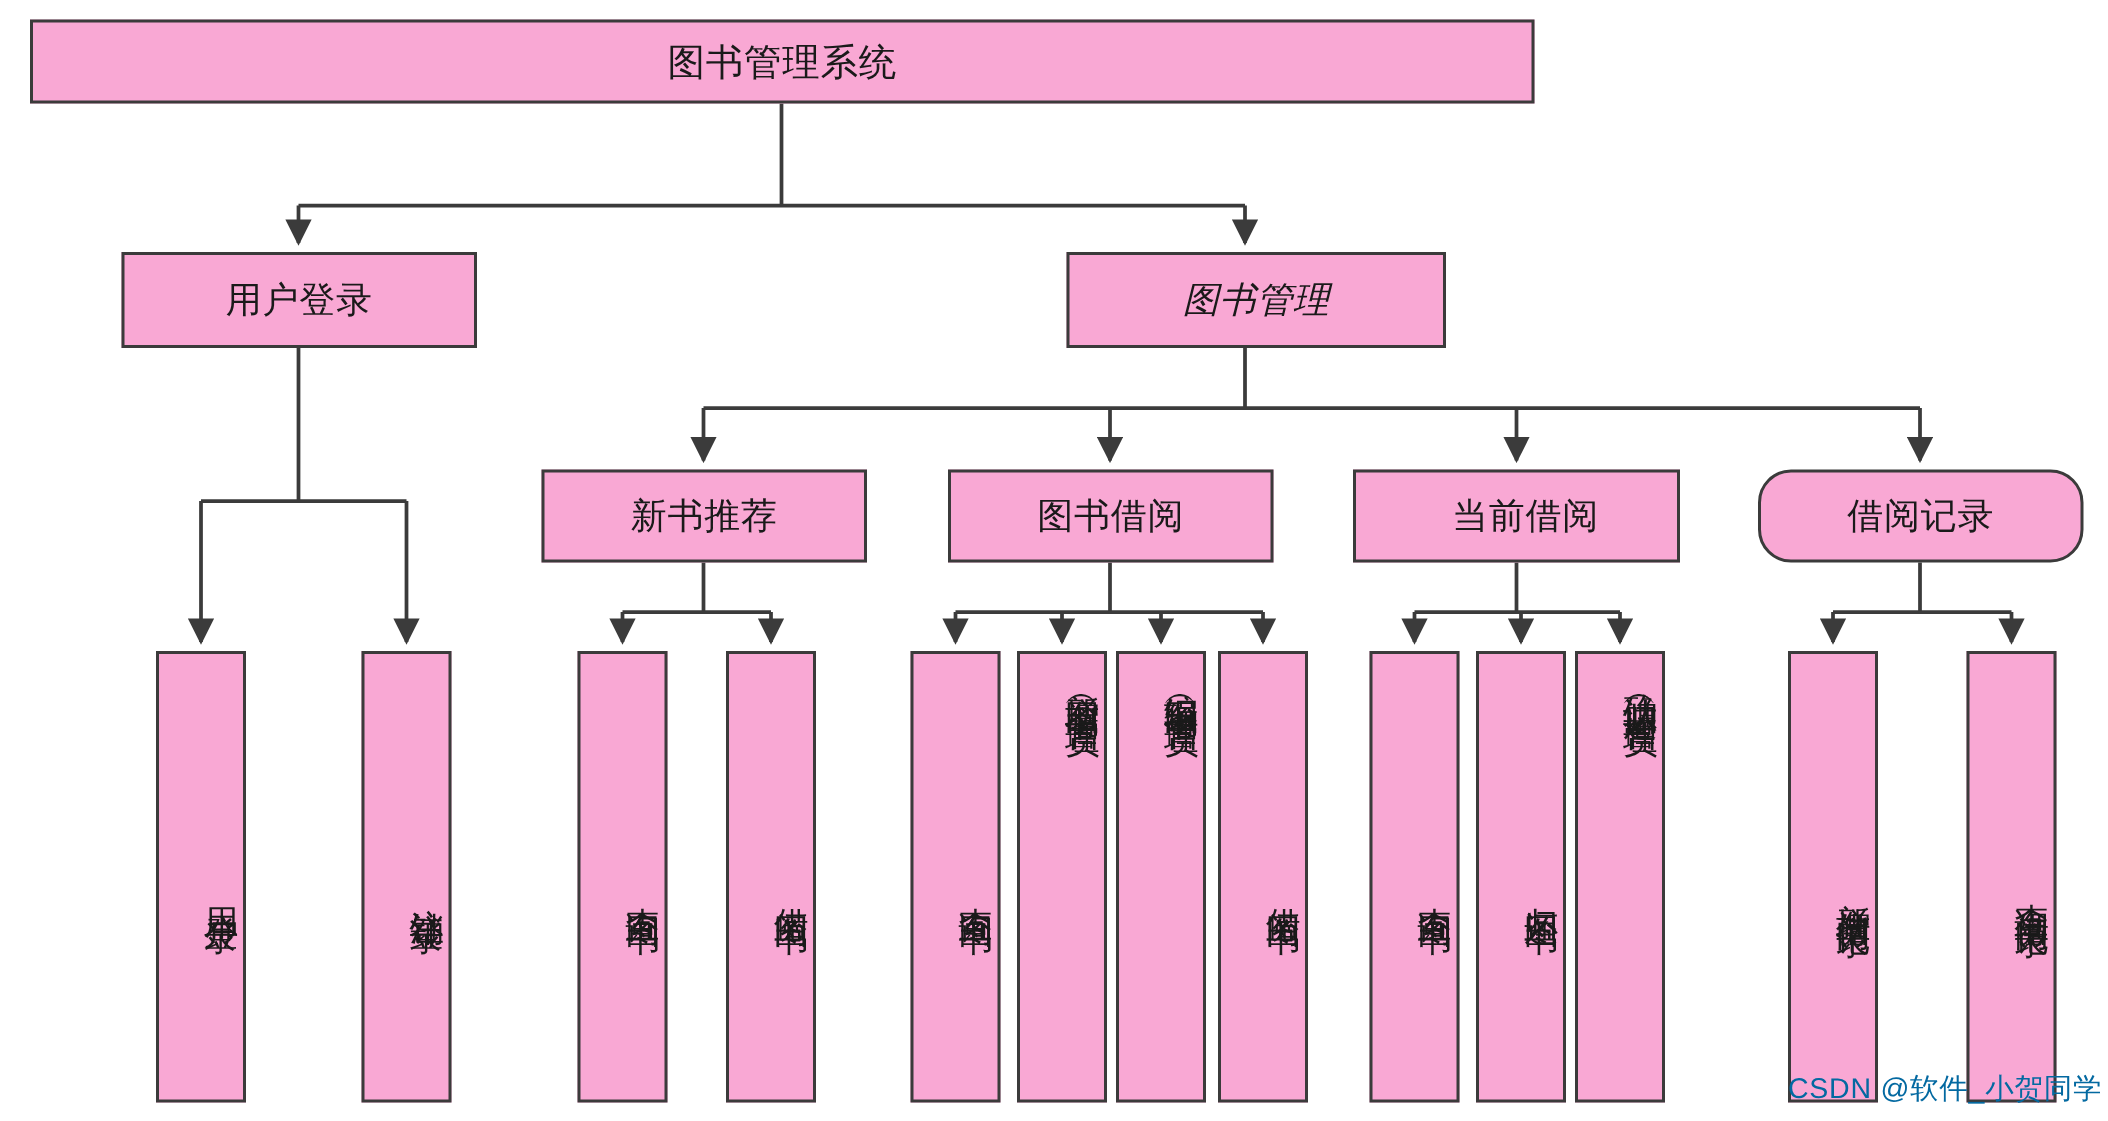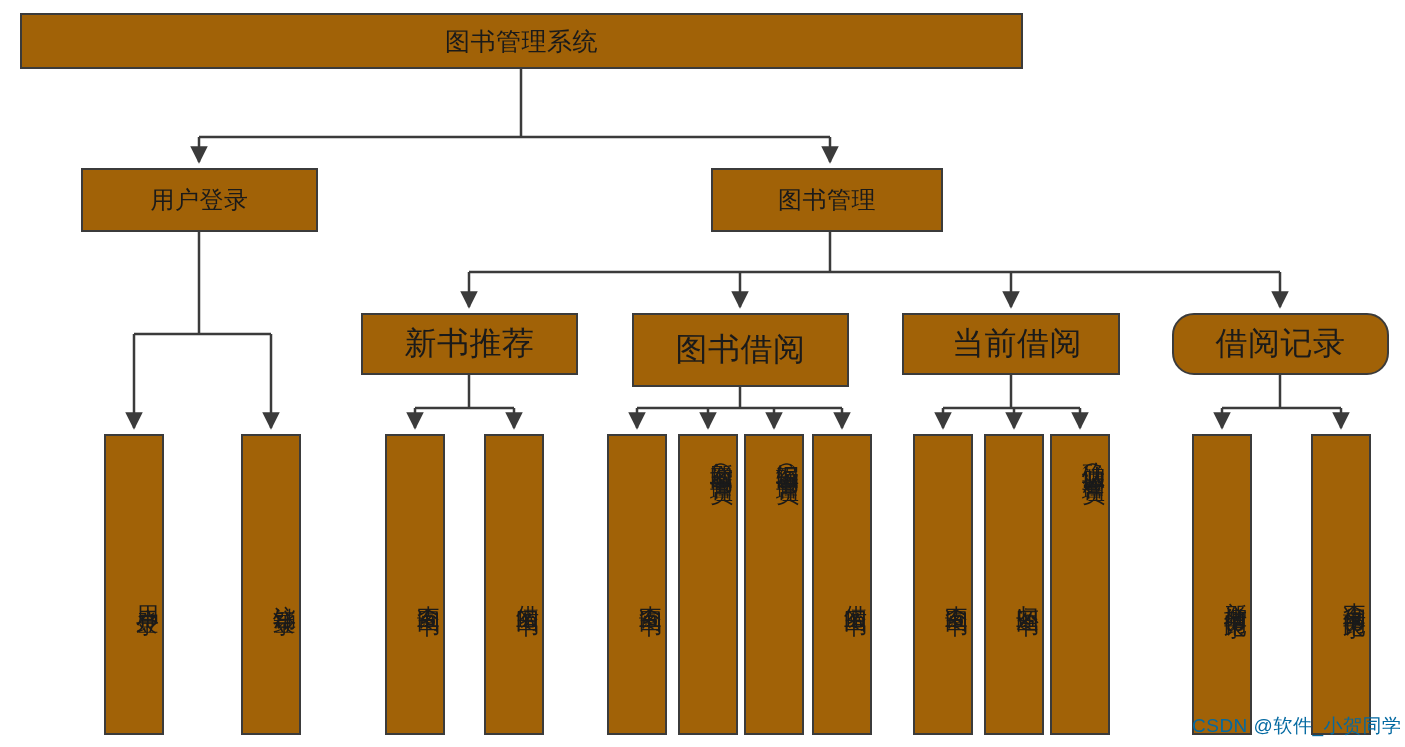--- a/index.html
+++ b/index.html
@@ -14,30 +14,30 @@
     position: relative;
     width: 1405px;
     height: 747px;
     background: #ffffff;
     overflow: hidden;
   }
   .node {
     position: absolute;
     box-sizing: border-box;
     border: 2.5px solid #3b3b3b;
-    background: #a16207;
+    background: #f9a8d4;
     display: flex;
     align-items: center;
     justify-content: center;
     color: #1a1a1a;
     letter-spacing: 0.5px;
   }
   .node.root   { font-size: 25px; }
   .node.lvl2   { font-size: 24px; }
-  .node.lvl3   { font-size: 32px; font-family: Liberation Serif, serif; }
+  .node.lvl3   { font-size: 24px; font-family: Liberation Serif, serif; }
   .node.leaf {
     font-size: 23px;
     writing-mode: vertical-rl;
     text-orientation: upright;
     align-items: flex-start;
     justify-content: center;
     padding-top: 16px;
     line-height: 1.28;
     letter-spacing: 3px;
   }
@@ -112,24 +112,24 @@
       <path d="M 1280 375 L 1280 408"></path>
       <path d="M 1222 408 L 1341 408"></path>
       <path d="M 1222 408 L 1222 428" marker-end="url(#arrow)"></path>
       <path d="M 1341 408 L 1341 428" marker-end="url(#arrow)"></path>
     </g>
   </svg>
 
   <div class="node root" style="left: 20px; top: 13px; width: 1003px; height: 56px;">图书管理系统</div>
 
   <div class="node lvl2" style="left: 81px; top: 168px; width: 237px; height: 64px;">用户登录</div>
-  <div class="node lvl2" style="left: 711px; top: 168px; width: 232px; height: 64px;">图书管理</div>
+  <div class="node lvl2" style="left: 711px; top: 168px; width: 253px; height: 64px; font-style: italic;">图书管理</div>
 
   <div class="node lvl3" style="left: 361px; top: 313px; width: 217px; height: 62px;">新书推荐</div>
-  <div class="node lvl3" style="left: 632px; top: 313px; width: 217px; height: 74px;">图书借阅</div>
+  <div class="node lvl3" style="left: 632px; top: 313px; width: 217px; height: 62px;">图书借阅</div>
   <div class="node lvl3" style="left: 902px; top: 313px; width: 218px; height: 62px; padding-left: 12px;">当前借阅</div>
   <div class="node lvl3" style="left: 1172px; top: 313px; width: 217px; height: 62px; border-radius: 22px;">借阅记录</div>
 
   <div class="node leaf" style="left: 104px; top: 434px; width: 60px; height: 301px;">用户登录</div>
   <div class="node leaf" style="left: 241px; top: 434px; width: 60px; height: 301px;">注销登录</div>
   <div class="node leaf" style="left: 385px; top: 434px; width: 60px; height: 301px;">查询图书</div>
   <div class="node leaf" style="left: 484px; top: 434px; width: 60px; height: 301px;">借阅图书</div>
   <div class="node leaf" style="left: 607px; top: 434px; width: 60px; height: 301px;">查询图书</div>
   <div class="node leaf tall" style="left: 678px; top: 434px; width: 60px; height: 301px;">新增图书（管理员）</div>
   <div class="node leaf tall" style="left: 744px; top: 434px; width: 60px; height: 301px;">编辑图书（管理员）</div>

